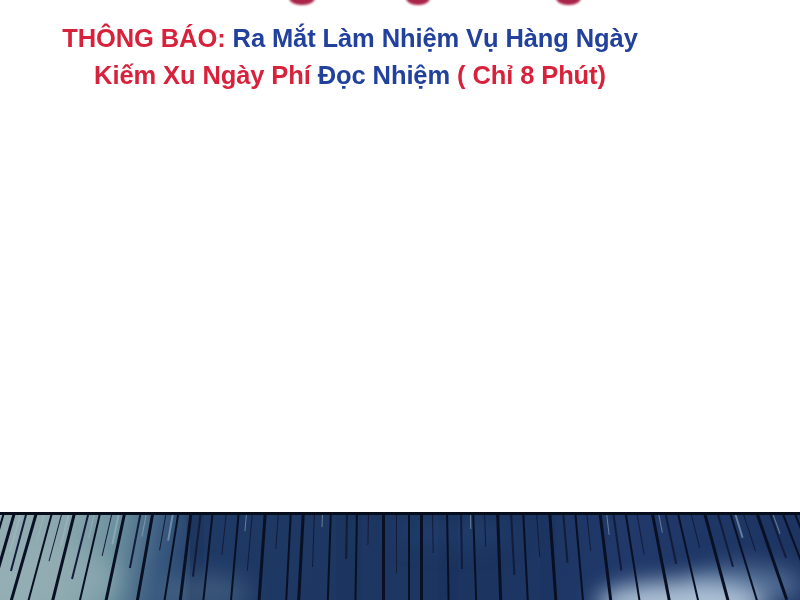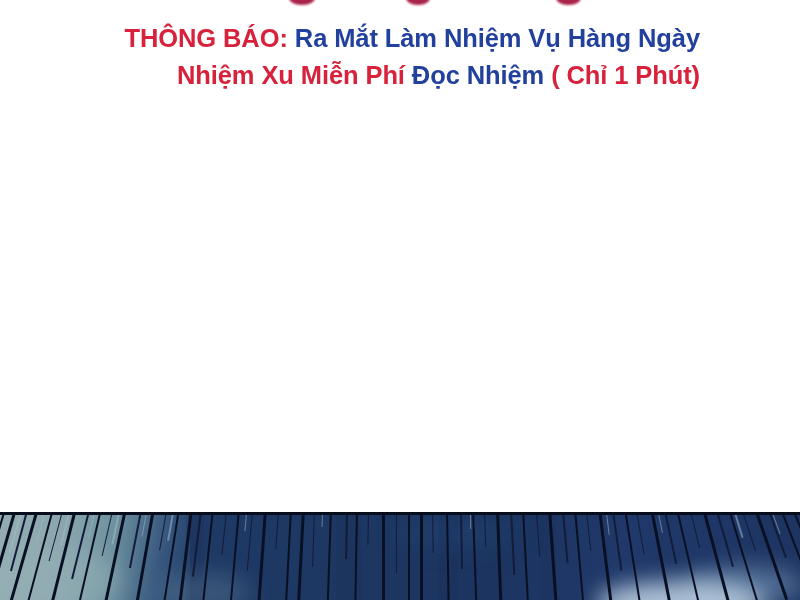--- a/index.html
+++ b/index.html
@@ -47,21 +47,21 @@
   .cutoff-glyph.g1 { left: 289px; }
   .cutoff-glyph.g2 { left: 406px; width: 24px; }
   .cutoff-glyph.g3 { left: 556px; width: 25px; }
 
   
   .announce {
     position: absolute;
     top: 22px;
     left: 0;
     width: 700px;
-    text-align: right;
+    text-align: center;
     line-height: 1.32;
     letter-spacing: -0.1px;
   }
   .announce-line {
     display: block;
     white-space: nowrap;
     font-weight: bold;
     font-size: 25.5px;
   }
   .announce-line.l1 { font-size: 25.5px; }
@@ -155,23 +155,23 @@
     <span class="cutoff-glyph g2"></span>
     <span class="cutoff-glyph g3"></span>
   </div>
 
   <div class="announce">
     <span class="announce-line l1">
       <span class="seg-red">THÔNG BÁO:</span>
       <span class="seg-navy">Ra Mắt Làm Nhiệm Vụ Hàng Ngày</span>
     </span>
     <span class="announce-line l2">
-      <span class="seg-red">Nhiệm Xu Miễn Phí</span>
+      <span class="seg-red">Kiếm Xu Ngày Phí</span>
       <span class="seg-navy">Đọc Nhiệm</span>
-      <span class="seg-red">( Chỉ 1 Phút)</span>
+      <span class="seg-red">( Chỉ 8 Phút)</span>
     </span>
   </div>
 
   <div class="panel">
     <div class="panel-inner">
       <div class="facade-base"></div>
       <div class="glassblock"></div>
 
       <div class="bloom b3"></div>
       <div class="bloom b4"></div>

